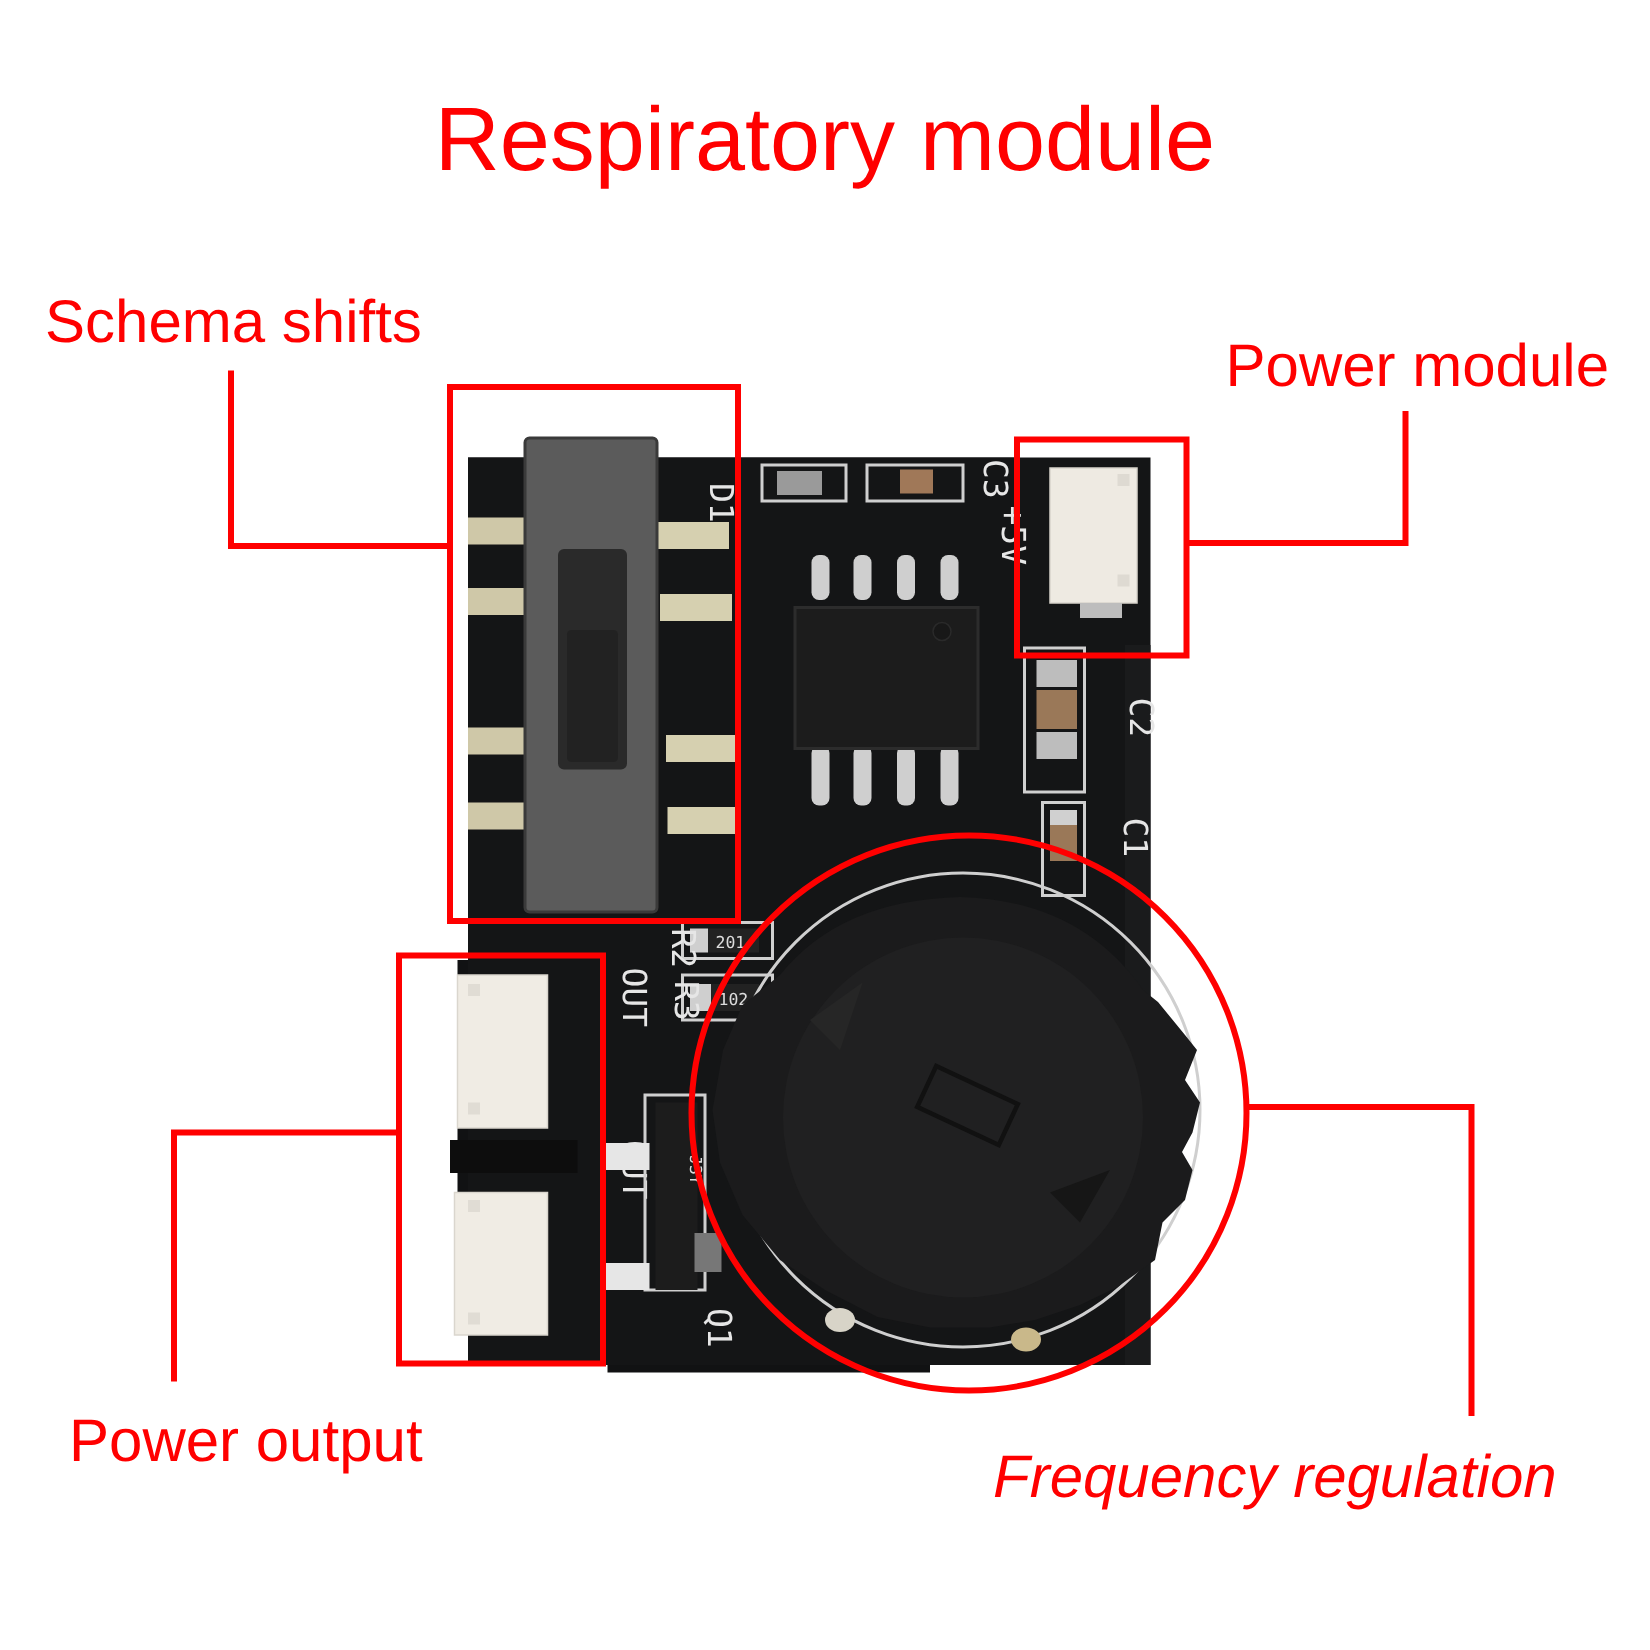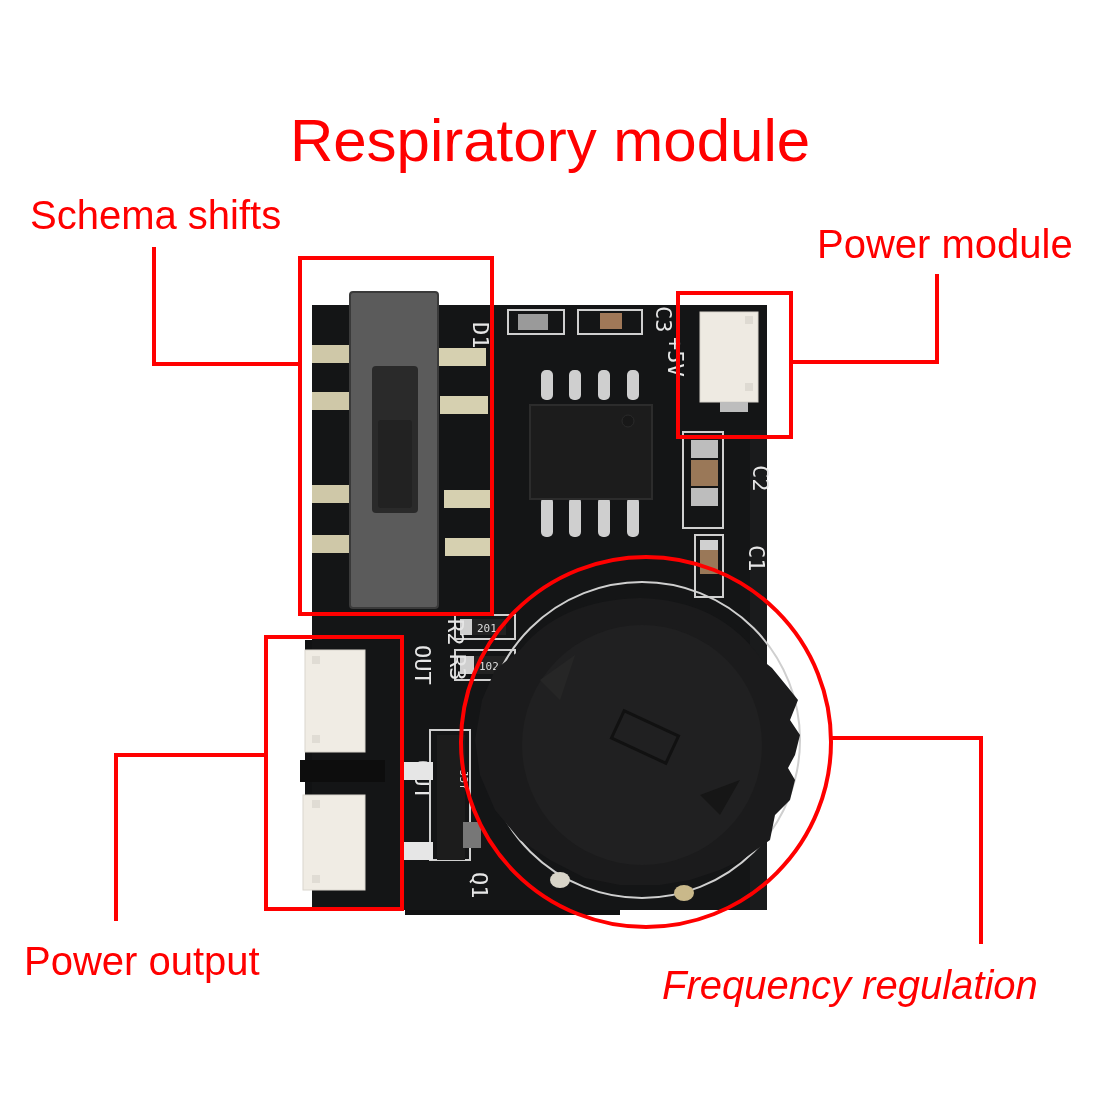--- a/index.html
+++ b/index.html
@@ -1,30 +1,30 @@
 <!DOCTYPE html>
 <html><head>
 <meta charset="utf-8">
 <style>
   html, body { margin: 0; padding: 0; background: #ffffff; }
   body { width: 1100px; height: 1100px; position: relative; overflow: hidden; font-family: "Liberation Sans", sans-serif; }
-  .title { position: absolute; left: 0; width: 1100px; top: 58px; text-align: center; color: #ff0000; font-size: 60px; line-height: 70px; margin-top: 48px; }
+  .title { position: absolute; left: 0; width: 1100px; top: 58px; text-align: center; color: #ff0000; font-size: 60px; line-height: 70px; }
   .label { position: absolute; color: #ff0000; font-size: 40px; line-height: 46px; white-space: nowrap; }
   svg#scene { position: absolute; left: 0; top: 0; }
   .silk { font-family: "DejaVu Sans Mono", monospace; fill: #e6e6e6; font-size: 22px; }
   .tiny { font-family: "DejaVu Sans Mono", monospace; fill: #dcdcdc; font-size: 11px; }
 </style>
 </head>
 <body>
 
 <div class="title">Respiratory module</div>
 
 <div class="label" style="left:30px; top:192px;">Schema shifts</div>
 <div class="label" style="left:817px; top:221px;">Power module</div>
-<div class="label" style="left:24px; top:938px;">Power output</div>
+<div class="label" style="left:46px; top:938px;">Power output</div>
 <div class="label" style="left:662px; top:962px;font-style:italic;">Frequency regulation</div>
 
 <svg id="scene" width="1100" height="1100" viewBox="0 0 1100 1100">
 
   <g>
     <path d="M312 305 L680 305 L680 322 L705 322 L705 430 L765 430 L765 910 L620 910 L620 915 L405 915 L405 895 L330 895 L330 870 L305 870 L305 640 L312 640 Z" fill="#111213"></path>
     <rect x="312" y="305" width="455" height="605" fill="#141516"></rect>
     <rect x="750" y="430" width="17" height="480" fill="#1a1b1c"></rect>
   </g>
 

